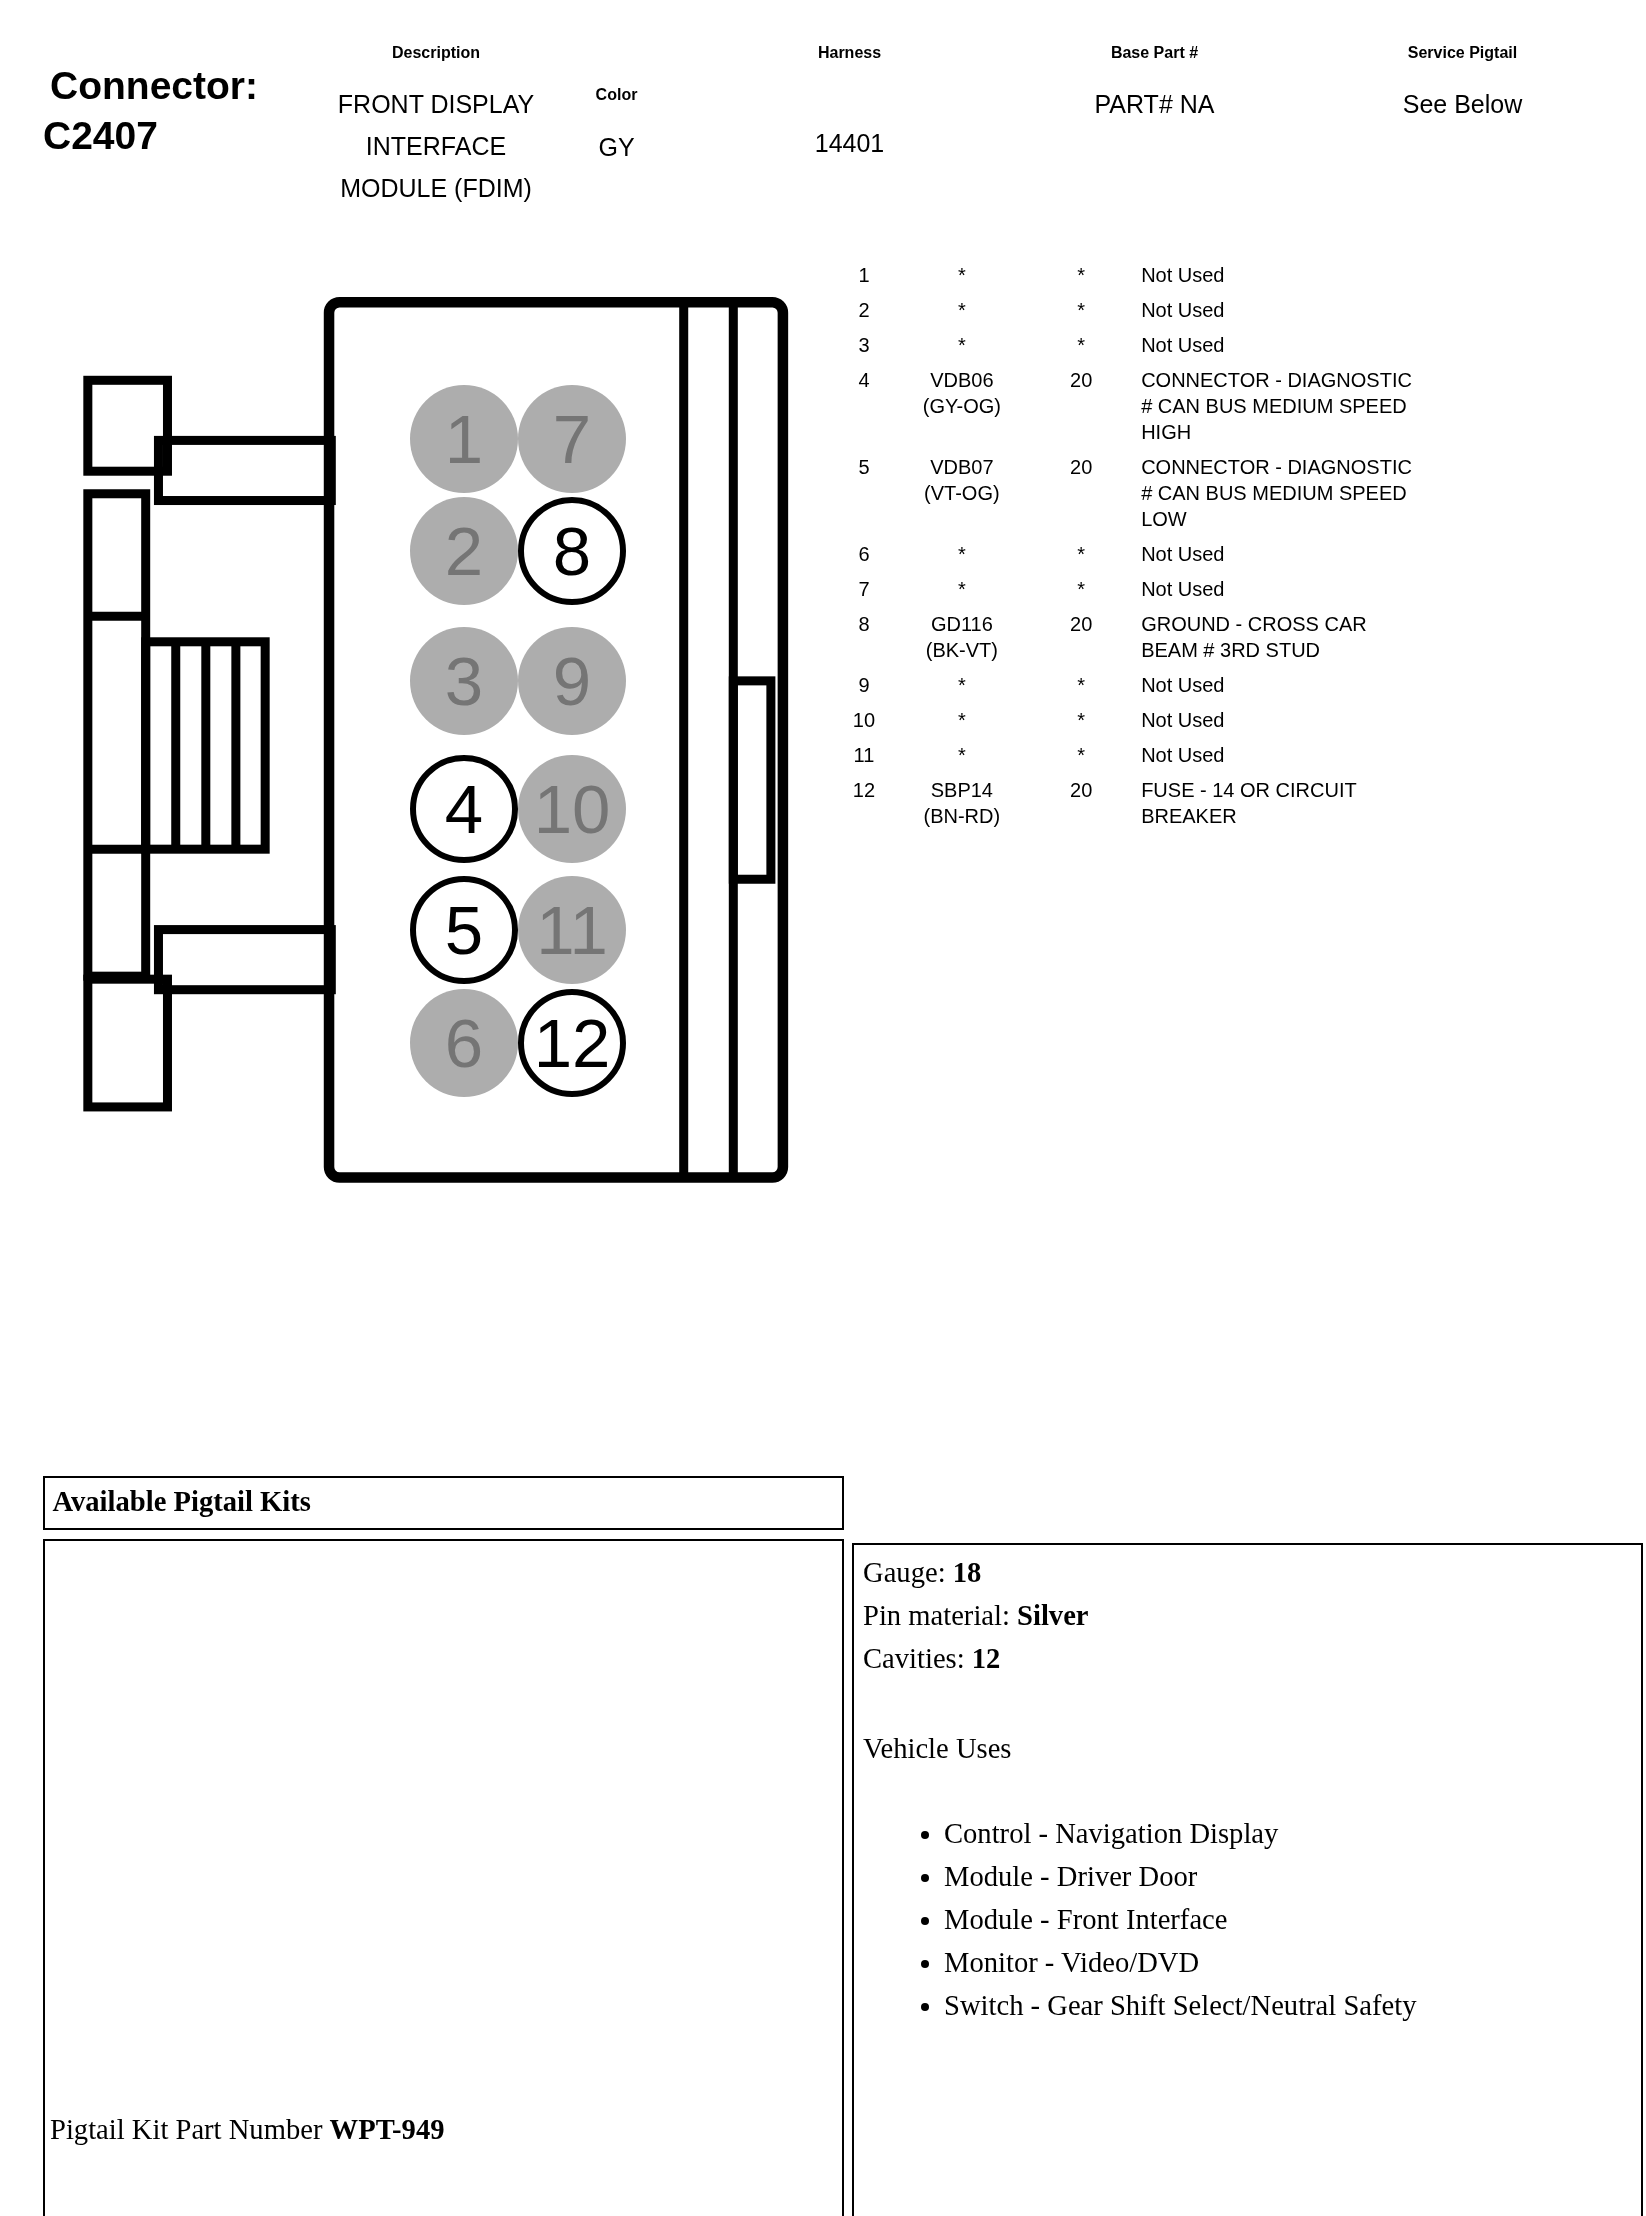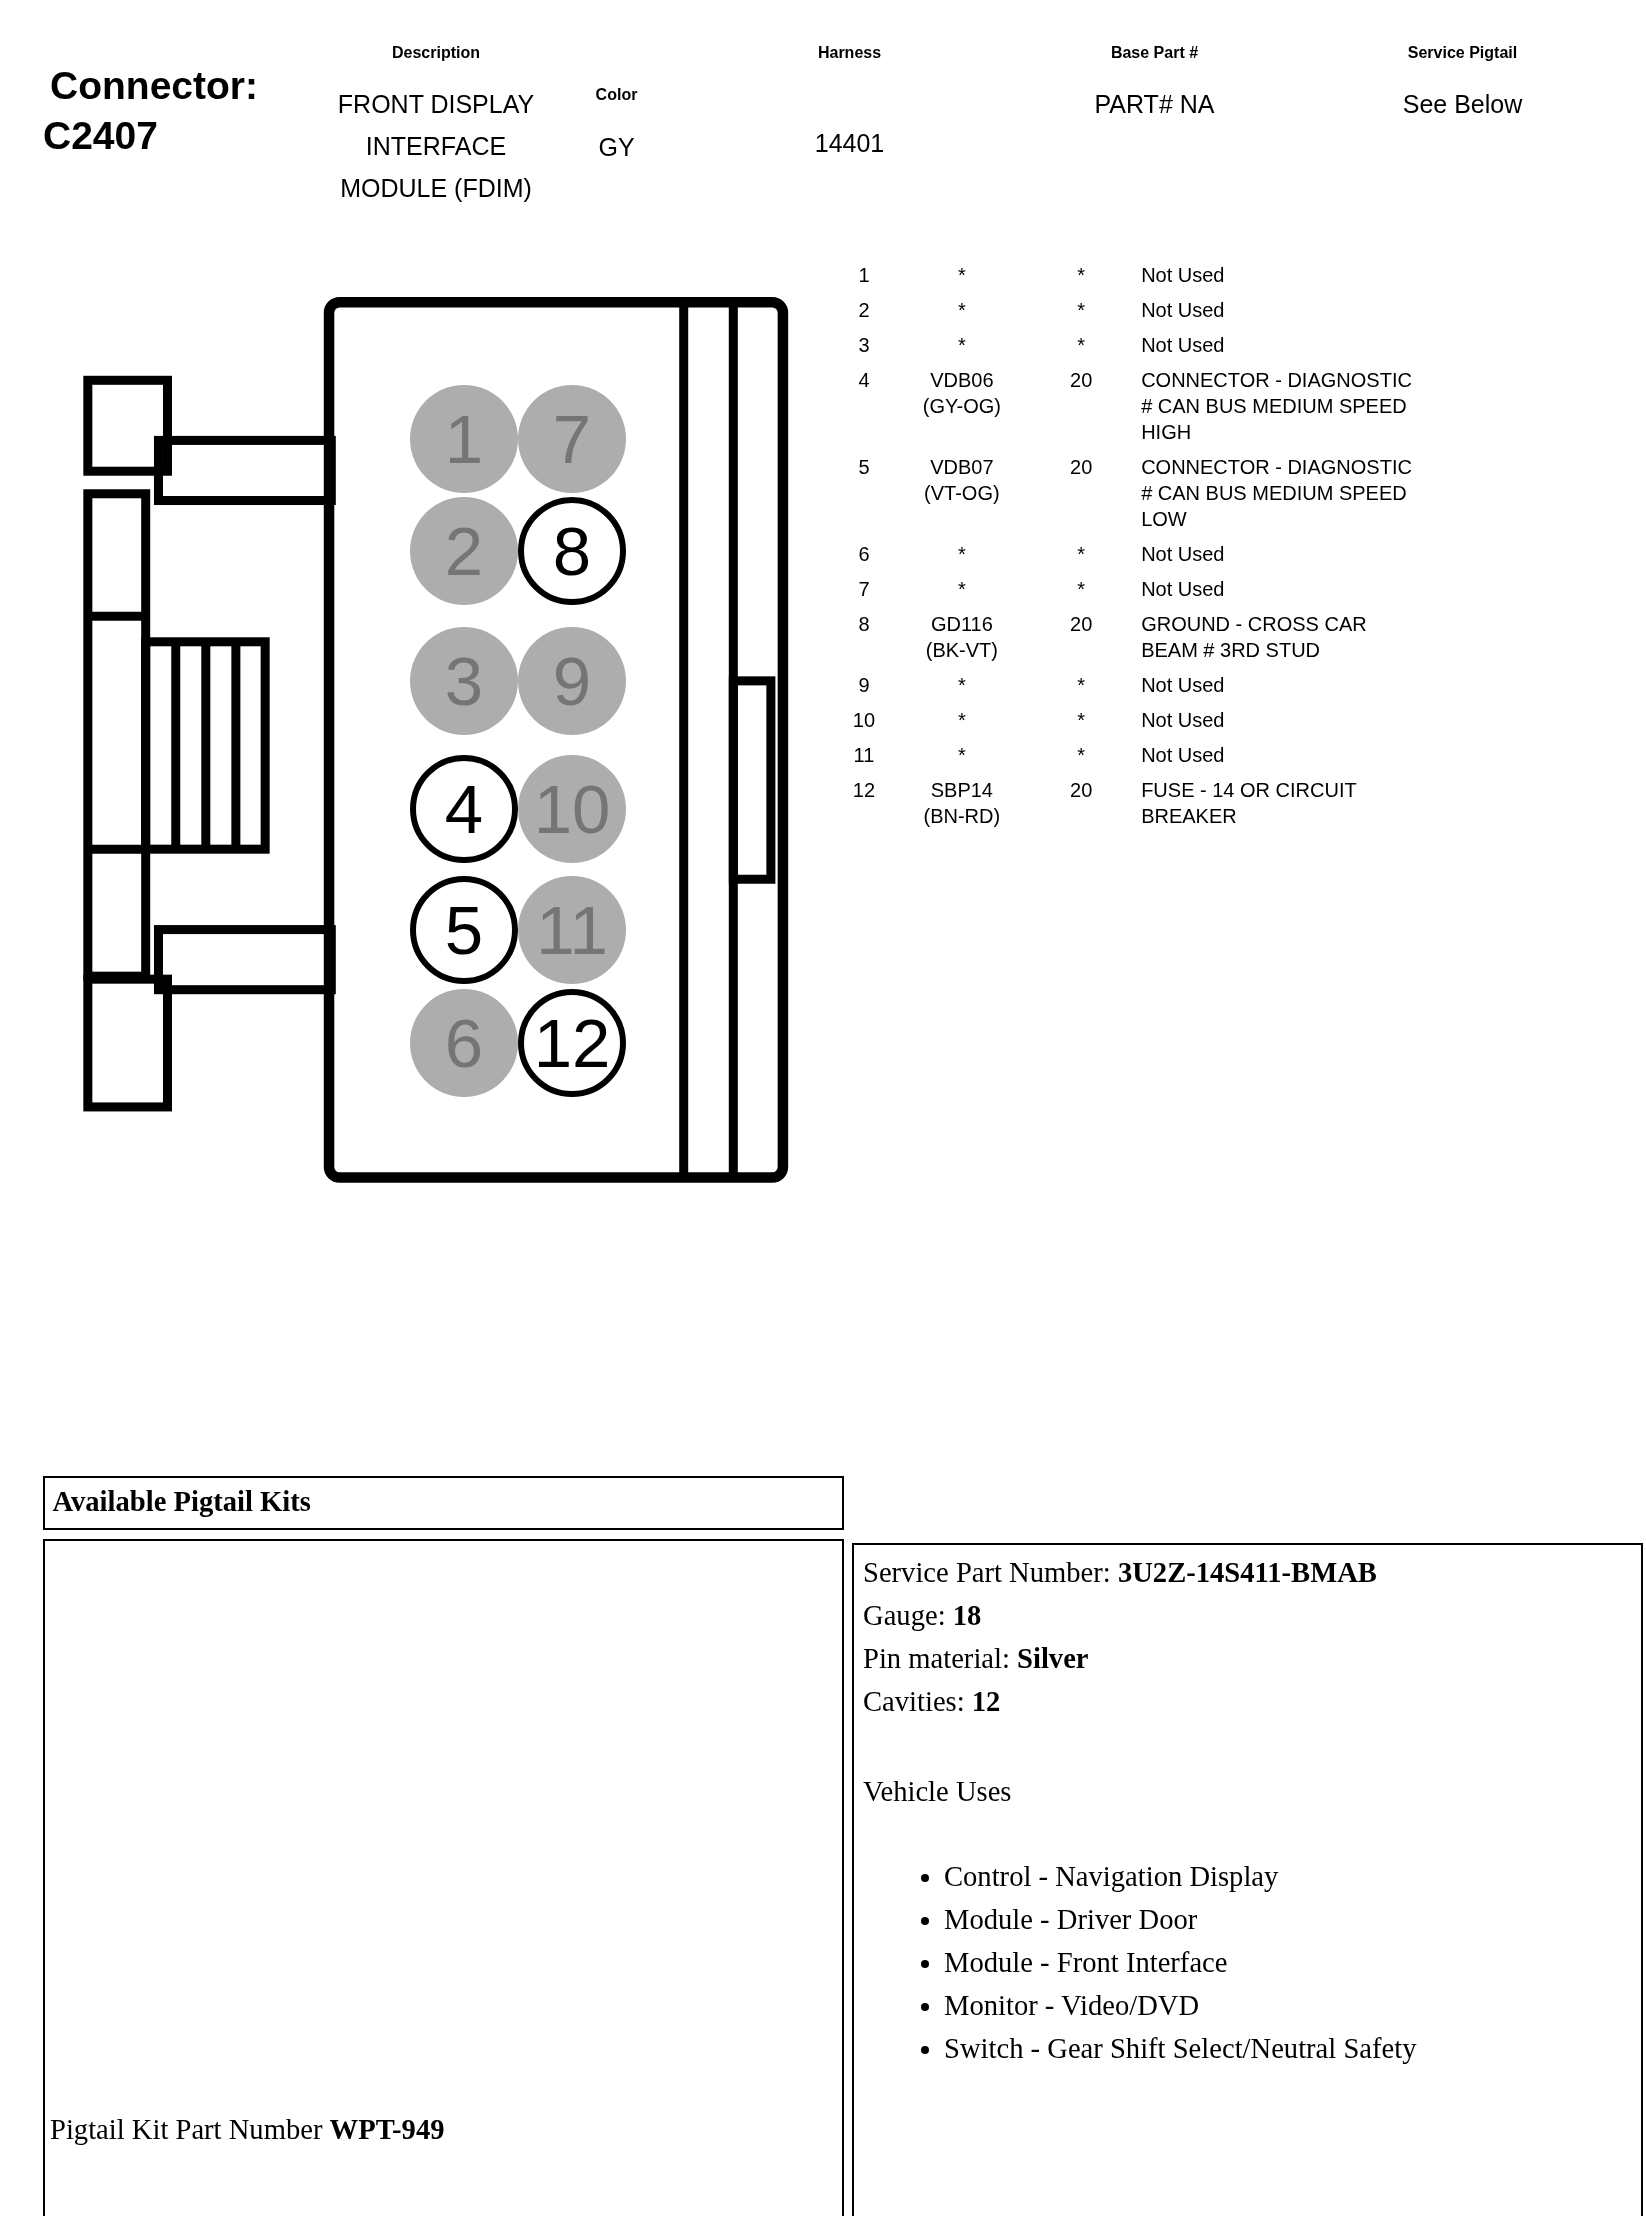--- a/index.html
+++ b/index.html
@@ -219,24 +219,20 @@
   </div>
 
   <div class="abs" id="left-title-box">
     <span>Available Pigtail Kits</span>
   </div>
 
   <div class="abs" id="left-tall-box"></div>
 
   <div class="abs" id="right-box">
     <div class="kv">
-      <span>Service Part Number:</span>
-      <span class="b">3U2Z-14S411-BMAB</span>
-    </div>
-    <div class="kv">
       <span>Gauge:</span>
       <span class="b">18</span>
     </div>
     <div class="kv">
       <span>Pin material:</span>
       <span class="b">Silver</span>
     </div>
     <div class="kv">
       <span>Cavities:</span>
       <span class="b">12</span>

